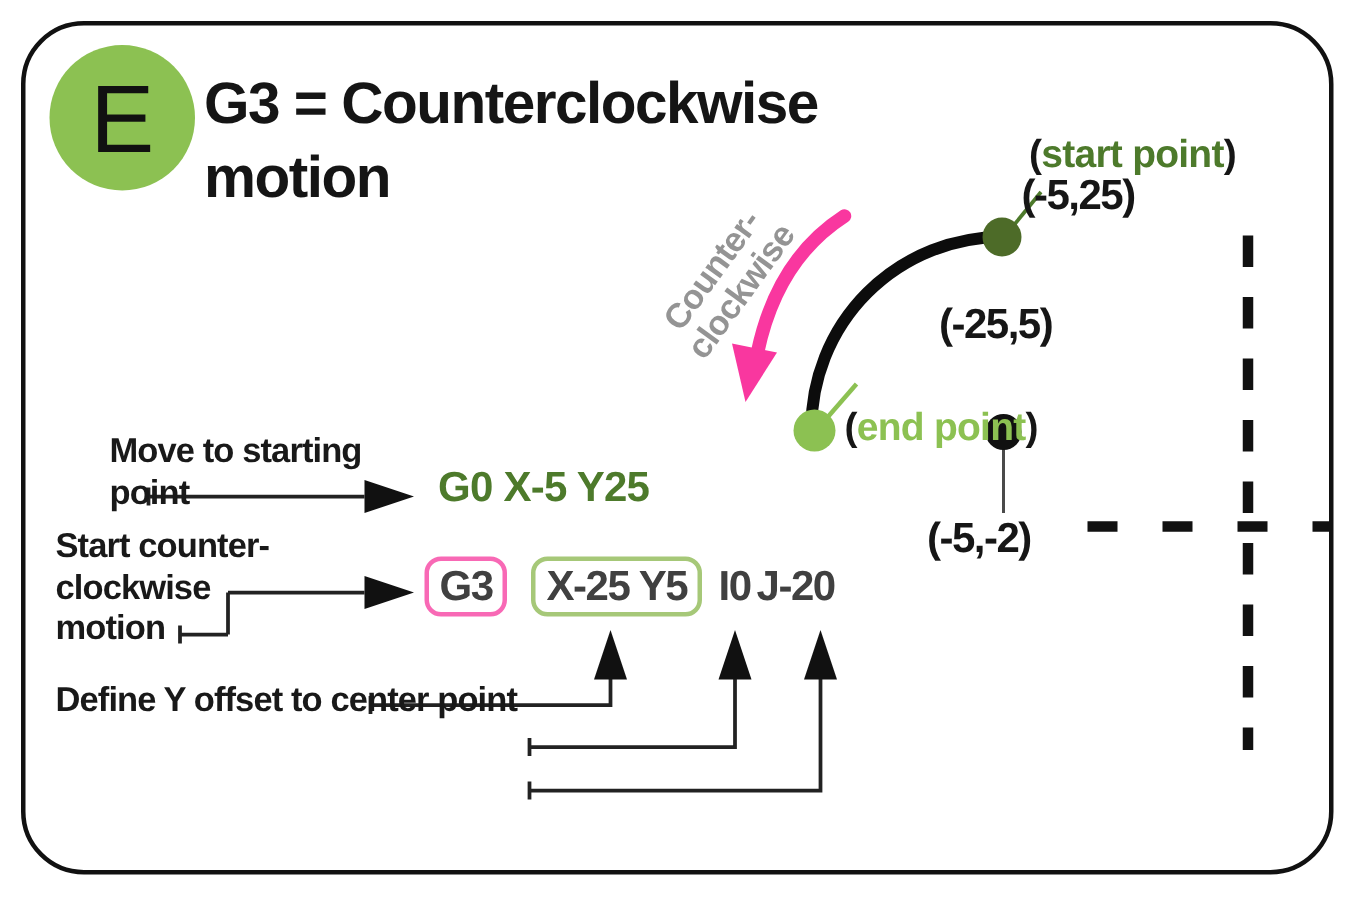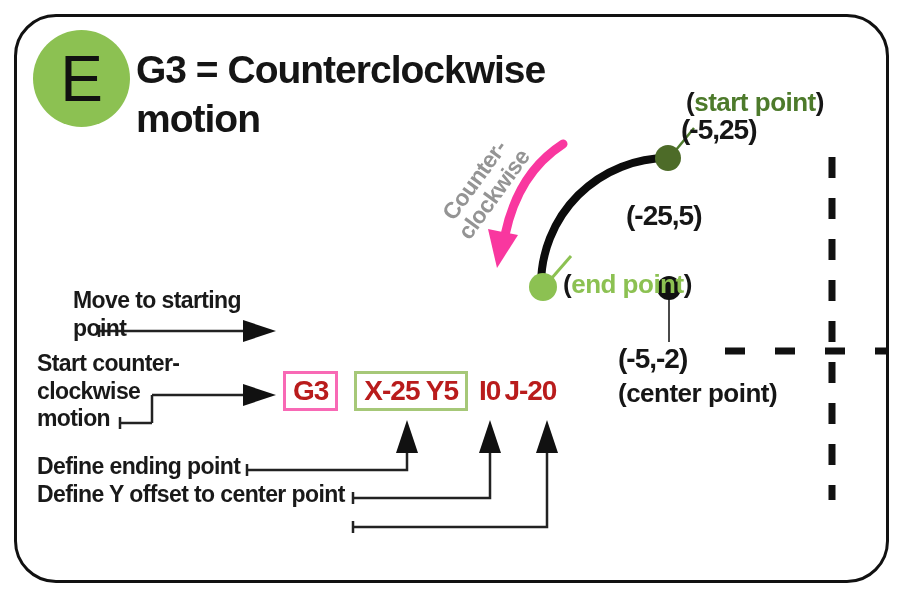--- a/index.html
+++ b/index.html
@@ -31,21 +31,21 @@
   .pt-label .green{color:var(--dark-green,#4d7a2b);}
   .pt-label .lgreen{color:var(--light-green,#8cc152);}
   .coord{position:absolute;font-size:28px;font-weight:600;letter-spacing:-1px;white-space:nowrap;color:#161616;}
   .ann{position:absolute;font-size:23px;font-weight:600;letter-spacing:-0.6px;line-height:28px;color:#191919;white-space:nowrap;}
   .ann2{line-height:27.5px;}
   .gcode-green{
     position:absolute;left:292px;top:309px;font-size:28px;font-weight:bold;
     letter-spacing:-0.5px;color:var(--dark-green,#4d7a2b);white-space:nowrap;
   }
   .code-row{position:absolute;left:283px;top:371px;display:flex;align-items:stretch;height:40px;}
-  .code-row .tok{font-size:28px;font-weight:bold;letter-spacing:-1px;color:#b91c1c;display:flex;align-items:center;}
+  .code-row .tok{font-size:28px;font-weight:bold;letter-spacing:-1px;color:#404040;display:flex;align-items:center;border-radius:11px;}
   .box{padding:0 7px;background:#fff;}
   .box-pink{border:3px solid var(--pink-box,#f869b5);}
   .box-green{border:3px solid var(--green-box,#a6c878);margin-left:16px;text-align:right;}
   .tok-plain1{margin-left:11px;}
   .tok-plain2{margin-left:4px;}
   .note{
     position:absolute;left:36px;top:539px;font-size:23px;font-weight:600;letter-spacing:-0.4px;
     color:#8e8e8e;white-space:nowrap;
   }
 </style>
@@ -104,44 +104,43 @@
     <div>clockwise</div>
   </div>
 
   <div class="pt-label" style="left:686px;top:87px;"><span>(</span><span class="green">start point</span><span>)</span></div>
   <div class="coord" style="left:681px;top:114px;">(-5,25)</div>
 
   <div class="coord" style="left:626px;top:200px;">(-25,5)</div>
   <div class="pt-label" style="left:563px;top:233px;margin-top:36px;"><span>(</span><span class="lgreen">end point</span><span>)</span></div>
 
   <div class="coord" style="left:618px;top:343px;">(-5,-2)</div>
-  <div class="pt-label" style="left:618px;top:378px;">(center point)</div>
 
   <div class="ann" style="left:37px;top:286px;margin-left:36px;">
     <div>Move to starting</div>
     <div>point</div>
   </div>
 
   <div class="ann ann2" style="left:37px;top:350px;">
     <div>Start counter-</div>
     <div>clockwise</div>
     <div>motion</div>
   </div>
 
+  <div class="gcode-green">G0 X-5 Y25</div>
 
   <div class="code-row">
     <div class="tok box box-pink">
         <span>G3</span>
       </div>
     <div class="tok box box-green">
         <span>X-25 Y5</span>
       </div>
     <div class="tok tok-plain1">I0</div>
     <div class="tok tok-plain2">J-20</div>
   </div>
 
   <div class="ann" style="left:37px;top:452px;">
-    <div>Define ending point</div>
     <div>Define Y offset to center point</div>
   </div>
 
 
 </div>
 
 </body></html>

